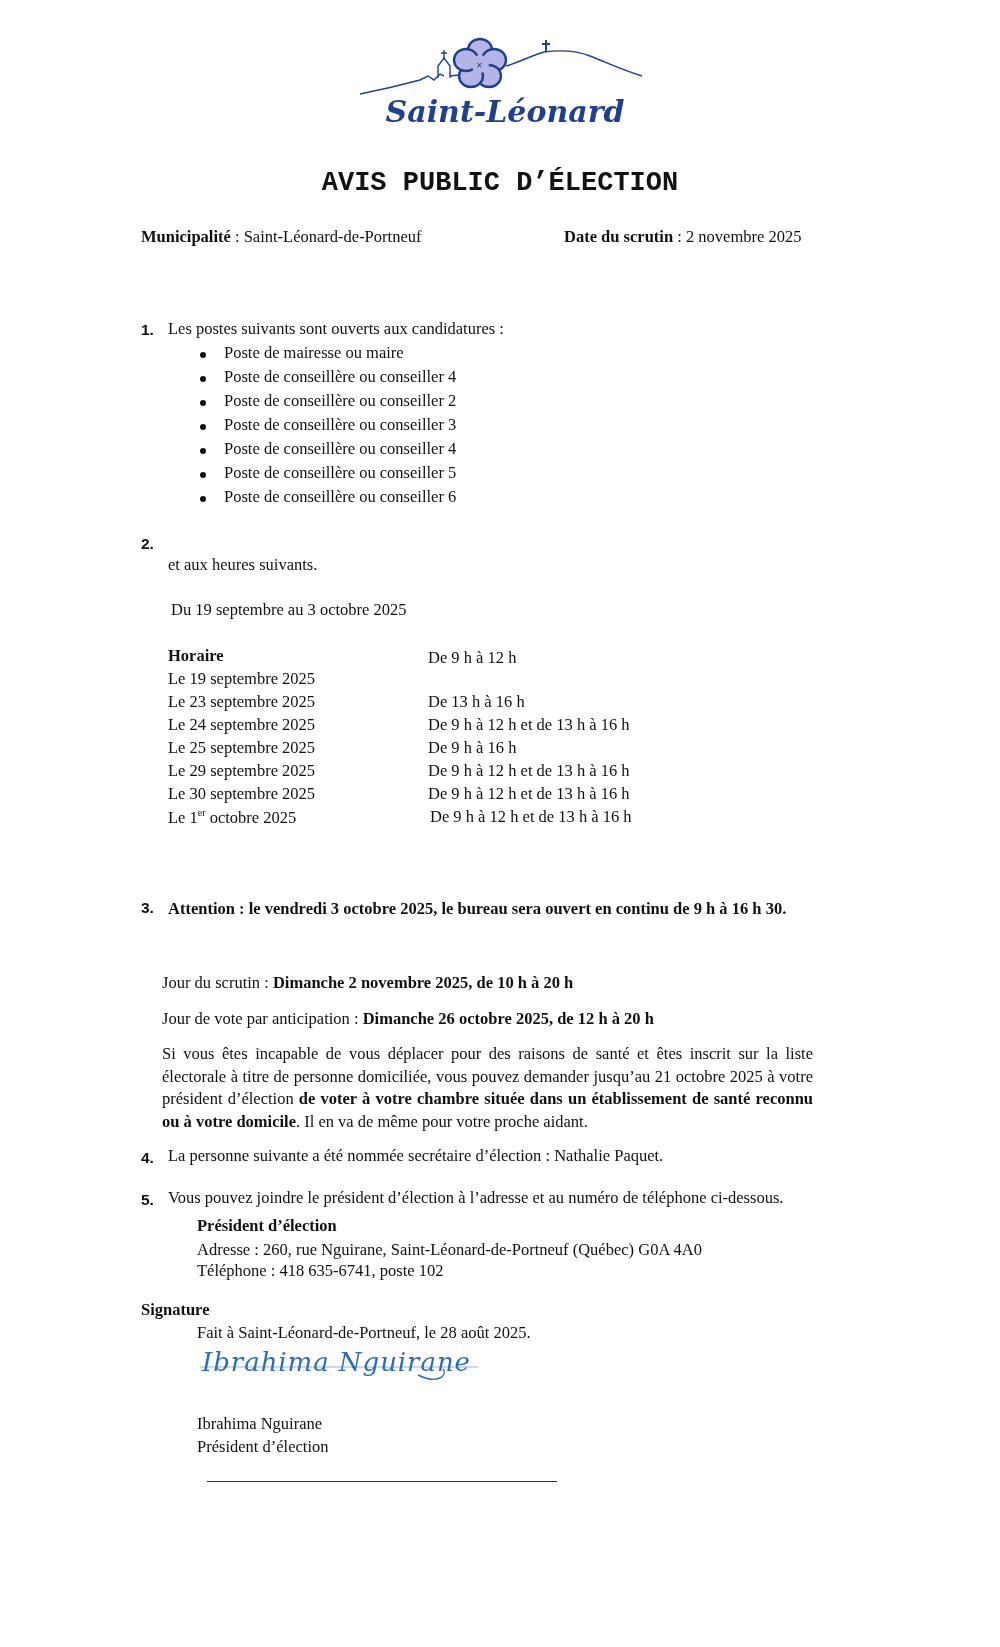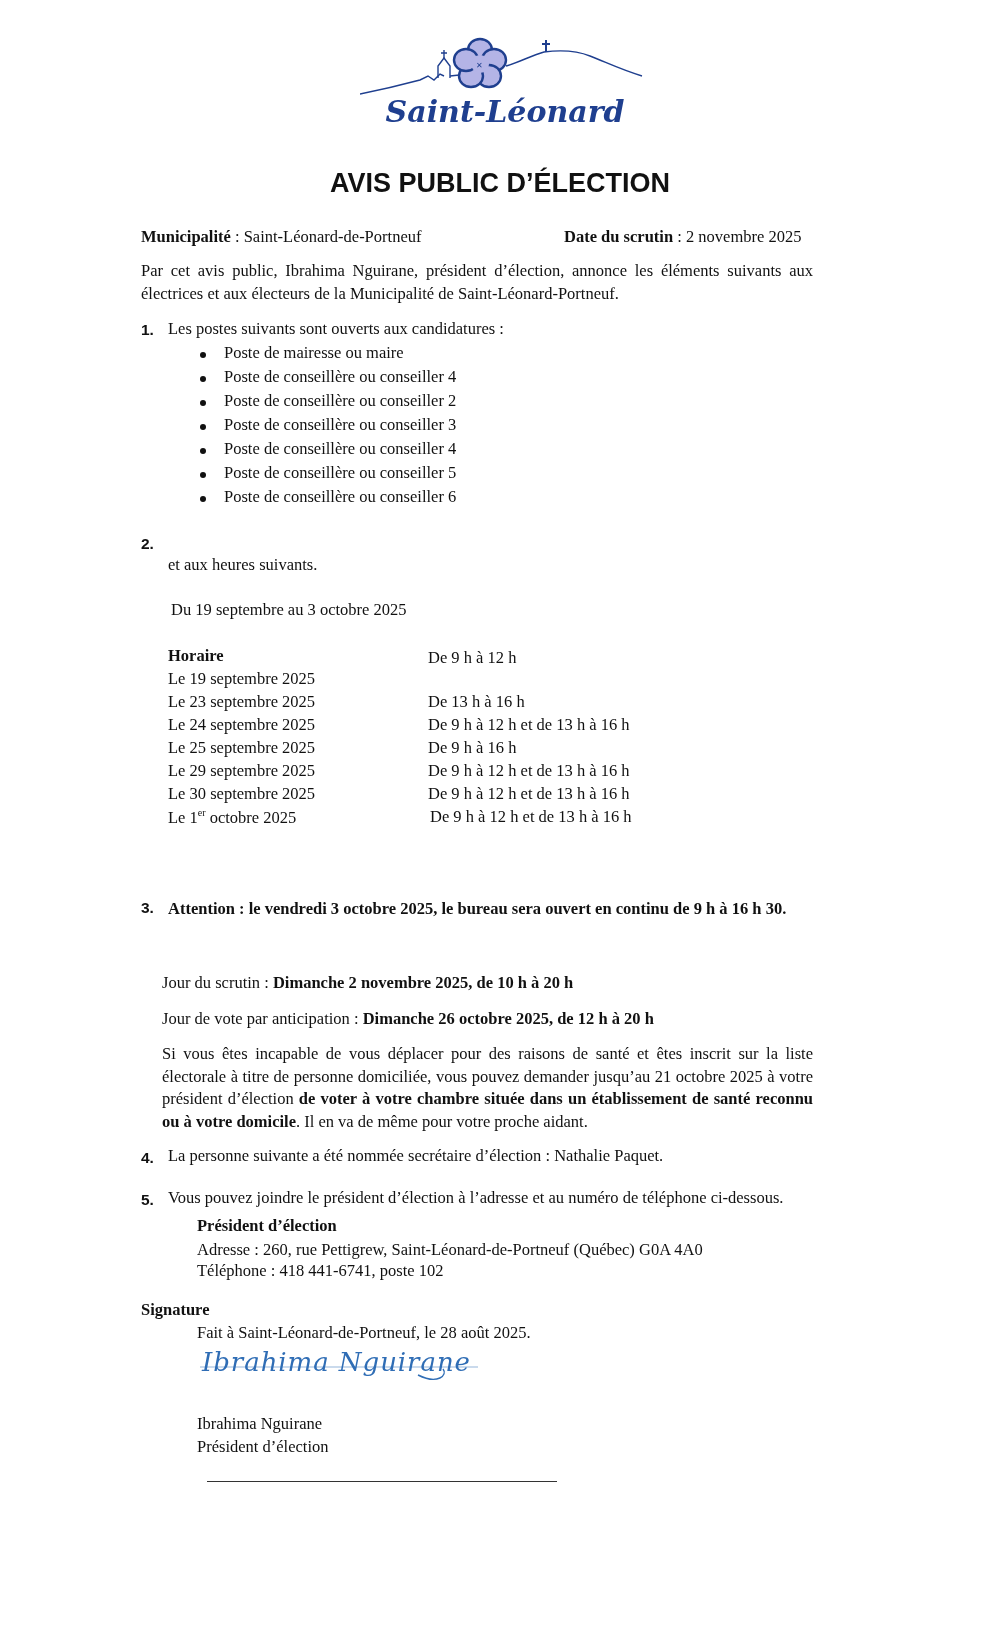--- a/index.html
+++ b/index.html
@@ -2,21 +2,21 @@
 <html><head>
 <meta charset="utf-8">
 <style>
   html, body { margin: 0; padding: 0; background: #ffffff; }
   body { width: 1000px; height: 1647px; position: relative; overflow: hidden;
          font-family: "Liberation Serif", serif; color: #111; font-size: 16.5px; }
   .page { position: absolute; left: 0; top: 0; width: 1000px; height: 1647px; }
   .abs { position: absolute; white-space: nowrap; }
   .logo { position: absolute; left: 360px; top: 36px; width: 290px; height: 96px; }
   .title { position: absolute; left: 0; width: 1000px; top: 168px; text-align: center;
-           font-family: Liberation Sans, sans-serif; font-weight: bold; font-size: 27px; color: #111; }
+           font-family: Liberation Mono, monospace; font-weight: bold; font-size: 27px; color: #111; }
   .b { font-weight: bold; }
   .num { font-family: "Liberation Sans", sans-serif; font-weight: bold; font-size: 15.5px; }
   .bullet { position: absolute; width: 6px; height: 6px; border-radius: 50%; background: #111; }
   .justify { position: absolute; text-align: justify; text-align-last: left; white-space: normal; line-height: 23px; }
   .sigline { position: absolute; left: 207px; top: 1481px; width: 350px; border-top: 1px solid #333; }
   sup { font-size: 10px; vertical-align: 7px; }
 </style>
 </head>
 <body>
 
@@ -50,21 +50,20 @@
 
   <div class="title">AVIS PUBLIC D’ÉLECTION</div>
 
   <div class="abs" style="left:141px; top:227px;">
     <span class="b">Municipalité</span><span> : Saint-Léonard-de-Portneuf</span>
   </div>
   <div class="abs" style="left:564px; top:227px;">
     <span class="b">Date du scrutin</span><span> : 2 novembre 2025</span>
   </div>
 
-  <div class="justify" style="left:141px; top:259px; width:672px;">Par cet avis public, Ibrahima Nguirane, président d’élection, annonce les éléments suivants aux électrices et aux électeurs de la Municipalité de Saint-Léonard-Portneuf.</div>
 
   <div class="abs num" style="left:141px; top:321px;">1.</div>
   <div class="abs" style="left:168px; top:319px;">Les postes suivants sont ouverts aux candidatures :</div>
   <div id="positions">
       <span class="bullet" style="left: 200px; top: 352px;"></span>
       <div class="abs" style="left: 224px; top: 343px;">Poste de mairesse ou maire</div>
       <span class="bullet" style="left: 200px; top: 376px;"></span>
       <div class="abs" style="left: 224px; top: 367px;">Poste de conseillère ou conseiller 4</div>
       <span class="bullet" style="left: 200px; top: 400px;"></span>
       <div class="abs" style="left: 224px; top: 391px;">Poste de conseillère ou conseiller 2</div>
@@ -110,22 +109,22 @@
   <div class="justify" style="left:162px; top:1043px; width:651px; line-height:22.5px;">
     <span>Si vous êtes incapable de vous déplacer pour des raisons de santé et êtes inscrit sur la liste électorale à titre de personne domiciliée, vous pouvez demander jusqu’au 21 octobre 2025 à votre président d’élection </span><span class="b">de voter à votre chambre située dans un établissement de santé reconnu ou à votre domicile</span><span>.  Il en va de même pour votre proche aidant.</span>
   </div>
 
   <div class="abs num" style="left:141px; top:1149px;">4.</div>
   <div class="abs" style="left:168px; top:1146px;">La personne suivante a été nommée secrétaire d’élection : Nathalie Paquet.</div>
 
   <div class="abs num" style="left:141px; top:1191px;">5.</div>
   <div class="abs" style="left:168px; top:1188px;">Vous pouvez joindre le président d’élection à l’adresse et au numéro de téléphone ci-dessous.</div>
   <div class="abs b" style="left:197px; top:1216px;">Président d’élection</div>
-  <div class="abs" style="left:197px; top:1240px;">Adresse : 260, rue Pettigrew, Saint-Léonard-de-Portneuf (Québec) G0A 4A0</div>
-  <div class="abs" style="left:197px; top:1261px;">Téléphone : 418 441-6741, poste 102</div>
+  <div class="abs" style="left:197px; top:1240px;">Adresse : 260, rue Nguirane, Saint-Léonard-de-Portneuf (Québec) G0A 4A0</div>
+  <div class="abs" style="left:197px; top:1261px;">Téléphone : 418 635-6741, poste 102</div>
 
   <div class="abs b" style="left:141px; top:1300px;">Signature</div>
   <div class="abs" style="left:197px; top:1323px;">Fait à Saint-Léonard-de-Portneuf, le 28 août 2025.</div>
   <div class="abs" style="left:198px; top:1345px;">
     <svg width="290" height="50" viewBox="0 0 290 50">
       <text x="4" y="26" font-family="'DejaVu Serif', serif" font-style="italic" font-size="26" fill="#2f6db5" textLength="268">Ibrahima Nguirane</text>
       <path d="M2,22 L280,22" stroke="#2f6db5" stroke-width="1" opacity="0.5"></path>
       <path d="M220,30 C240,40 250,30 245,24" fill="none" stroke="#2f6db5" stroke-width="1.4"></path>
     </svg>
   </div>

